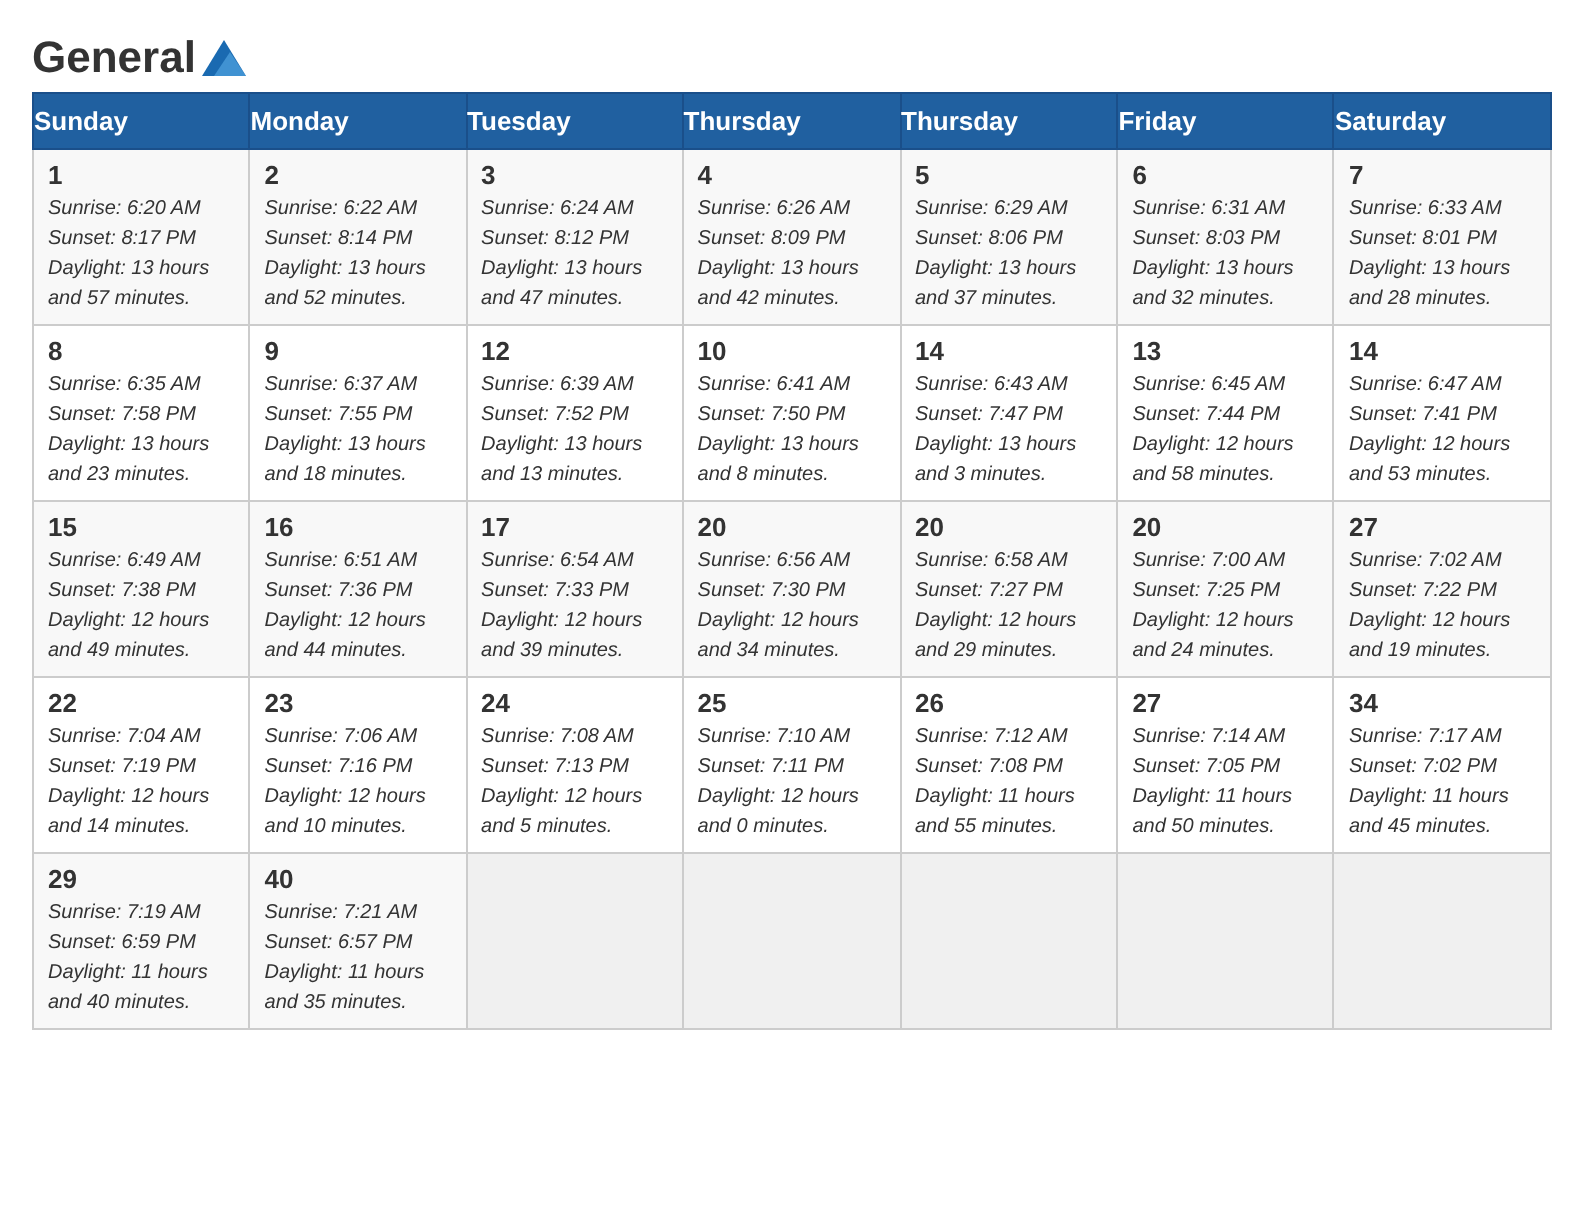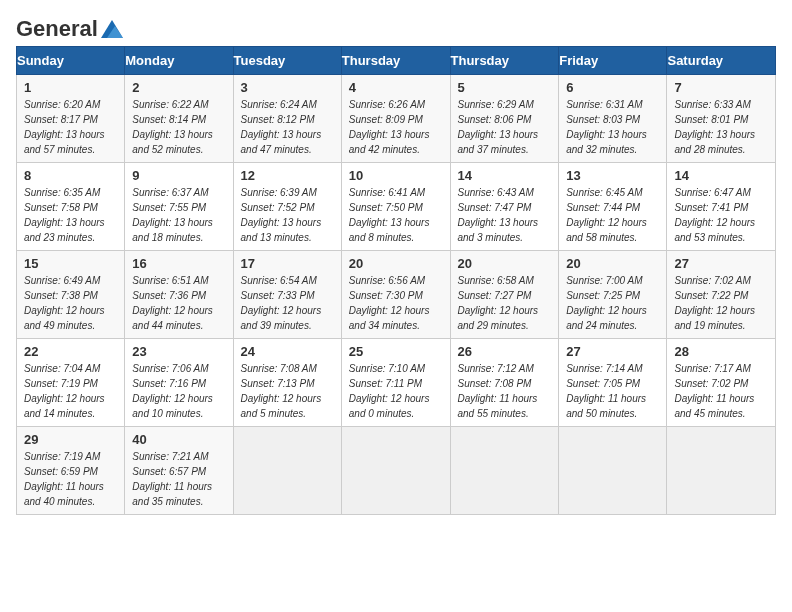--- a/index.html
+++ b/index.html
@@ -226,21 +226,21 @@
         </td>
         <td>
           <span class="day-num">26</span>
           <div class="day-info">Sunrise: 7:12 AM<br>Sunset: 7:08 PM<br>Daylight: 11 hours and 55 minutes.</div>
         </td>
         <td>
           <span class="day-num">27</span>
           <div class="day-info">Sunrise: 7:14 AM<br>Sunset: 7:05 PM<br>Daylight: 11 hours and 50 minutes.</div>
         </td>
         <td>
-          <span class="day-num">28</span>
+          <span class="day-num">34</span>
           <div class="day-info">Sunrise: 7:17 AM<br>Sunset: 7:02 PM<br>Daylight: 11 hours and 45 minutes.</div>
         </td>
       </tr>
       <tr>
         <td>
           <span class="day-num">29</span>
           <div class="day-info">Sunrise: 7:19 AM<br>Sunset: 6:59 PM<br>Daylight: 11 hours and 40 minutes.</div>
         </td>
         <td>
           <span class="day-num">40</span>

